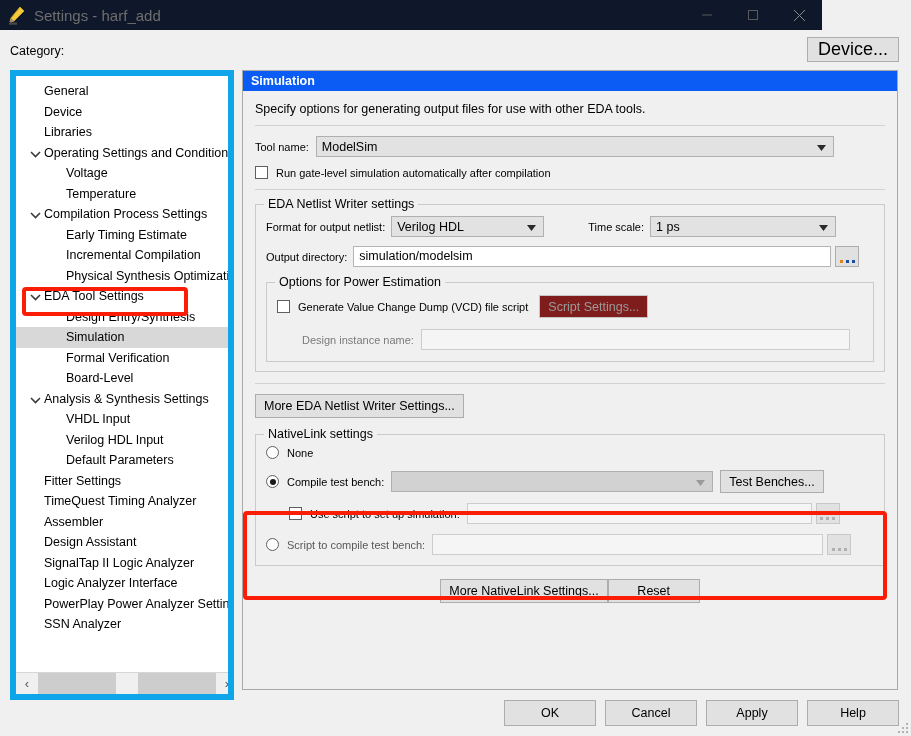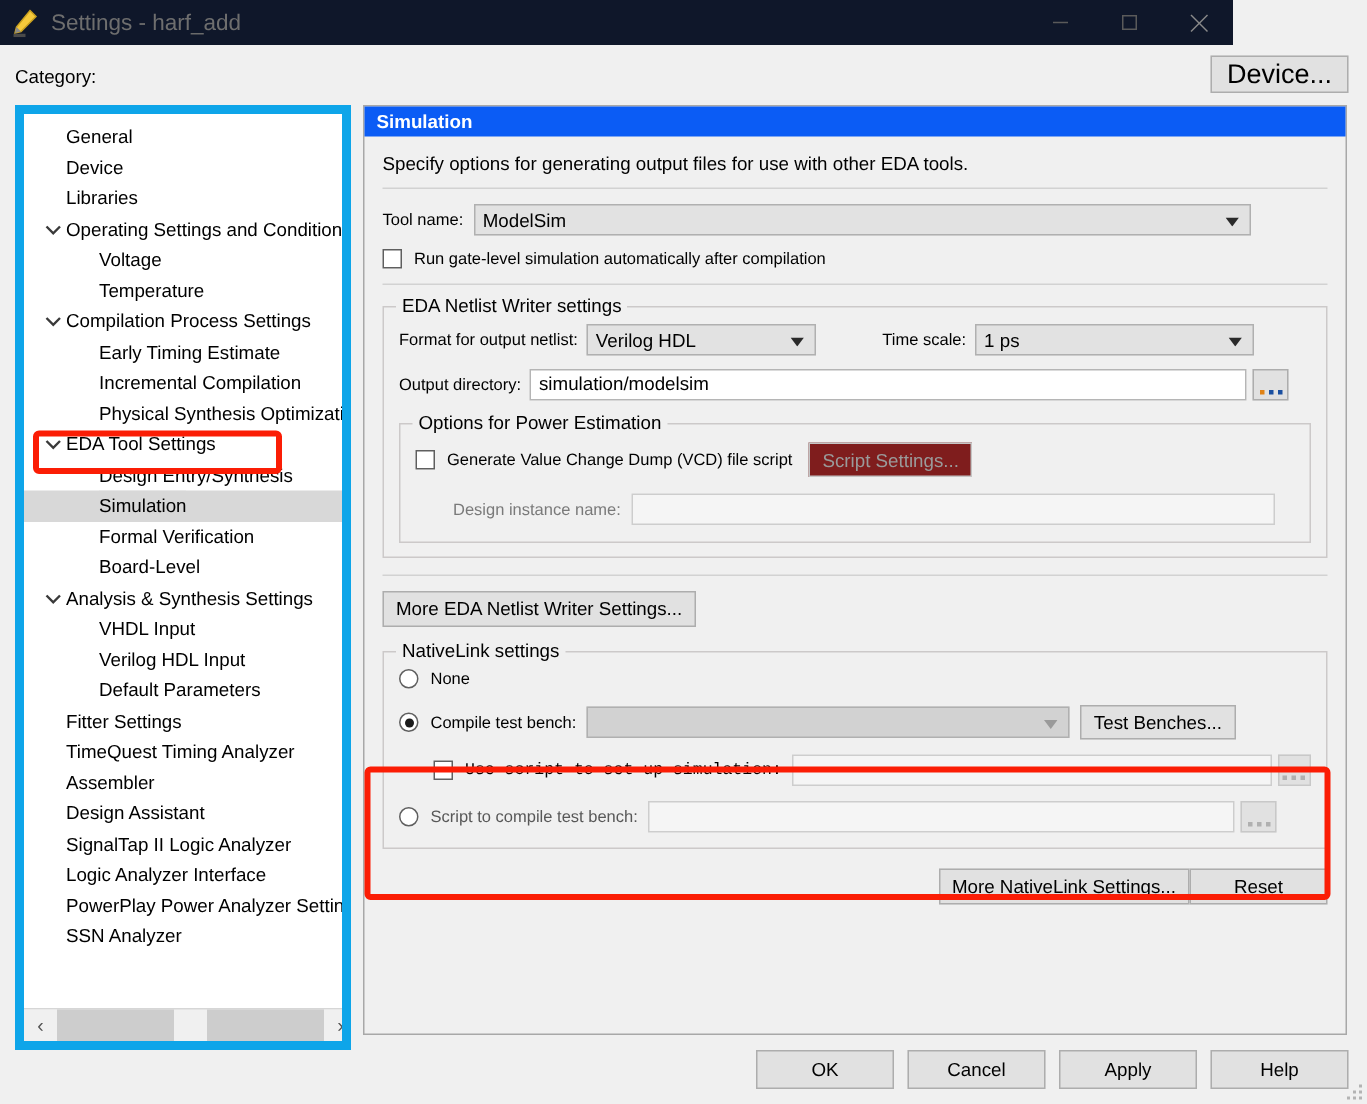--- a/index.html
+++ b/index.html
@@ -527,21 +527,21 @@
             <span></span>
             <span class="arrow">
               <svg width="9" height="6" viewBox="0 0 9 6">
                   <polygon points="0,0 9,0 4.5,6" fill="#9a9a9a"></polygon>
                 </svg>
             </span>
           </div>
           <button class="btn" style="margin-left:7px; height:23px;">Test Benches...</button>
         </div>
 
-        <div class="row" style="margin-top:10px;font-family:Liberation Mono, monospace;">
+        <div class="row" style="margin-top:10px;">
           <span class="cbx" style="margin-left:23px;"></span>
           <span class="lbl-inline" style="margin-left:8px;">Use script to set up simulation:</span>
           <div class="tinput disabled" style="margin-left:7px; width:345px;"></div>
           <div class="dots-btn disabled" style="margin-left:4px;">
             <span class="d o"></span>
               <span class="d"></span>
               <span class="d"></span>
           </div>
         </div>
 
@@ -550,21 +550,21 @@
           <span class="lbl-inline" style="margin-left:8px; color:#585858;">Script to compile test bench:</span>
           <div class="tinput disabled" style="margin-left:7px; width:391px;"></div>
           <div class="dots-btn disabled" style="margin-left:4px;">
             <span class="d o"></span>
               <span class="d"></span>
               <span class="d"></span>
           </div>
         </div>
       </div>
 
-      <div class="row" style="margin-top:13px; justify-content:flex-end;">
+      <div class="row" style="margin-top:13px; justify-content:center;">
         <button class="btn">More NativeLink Settings...</button>
         <button class="btn" style="width:92px;">Reset</button>
       </div>
 
     </div>
   </div>
 
   <div class="dlg-buttons" id="dlg-buttons">
       <button class="btn">OK</button>
       <button class="btn">Cancel</button>

